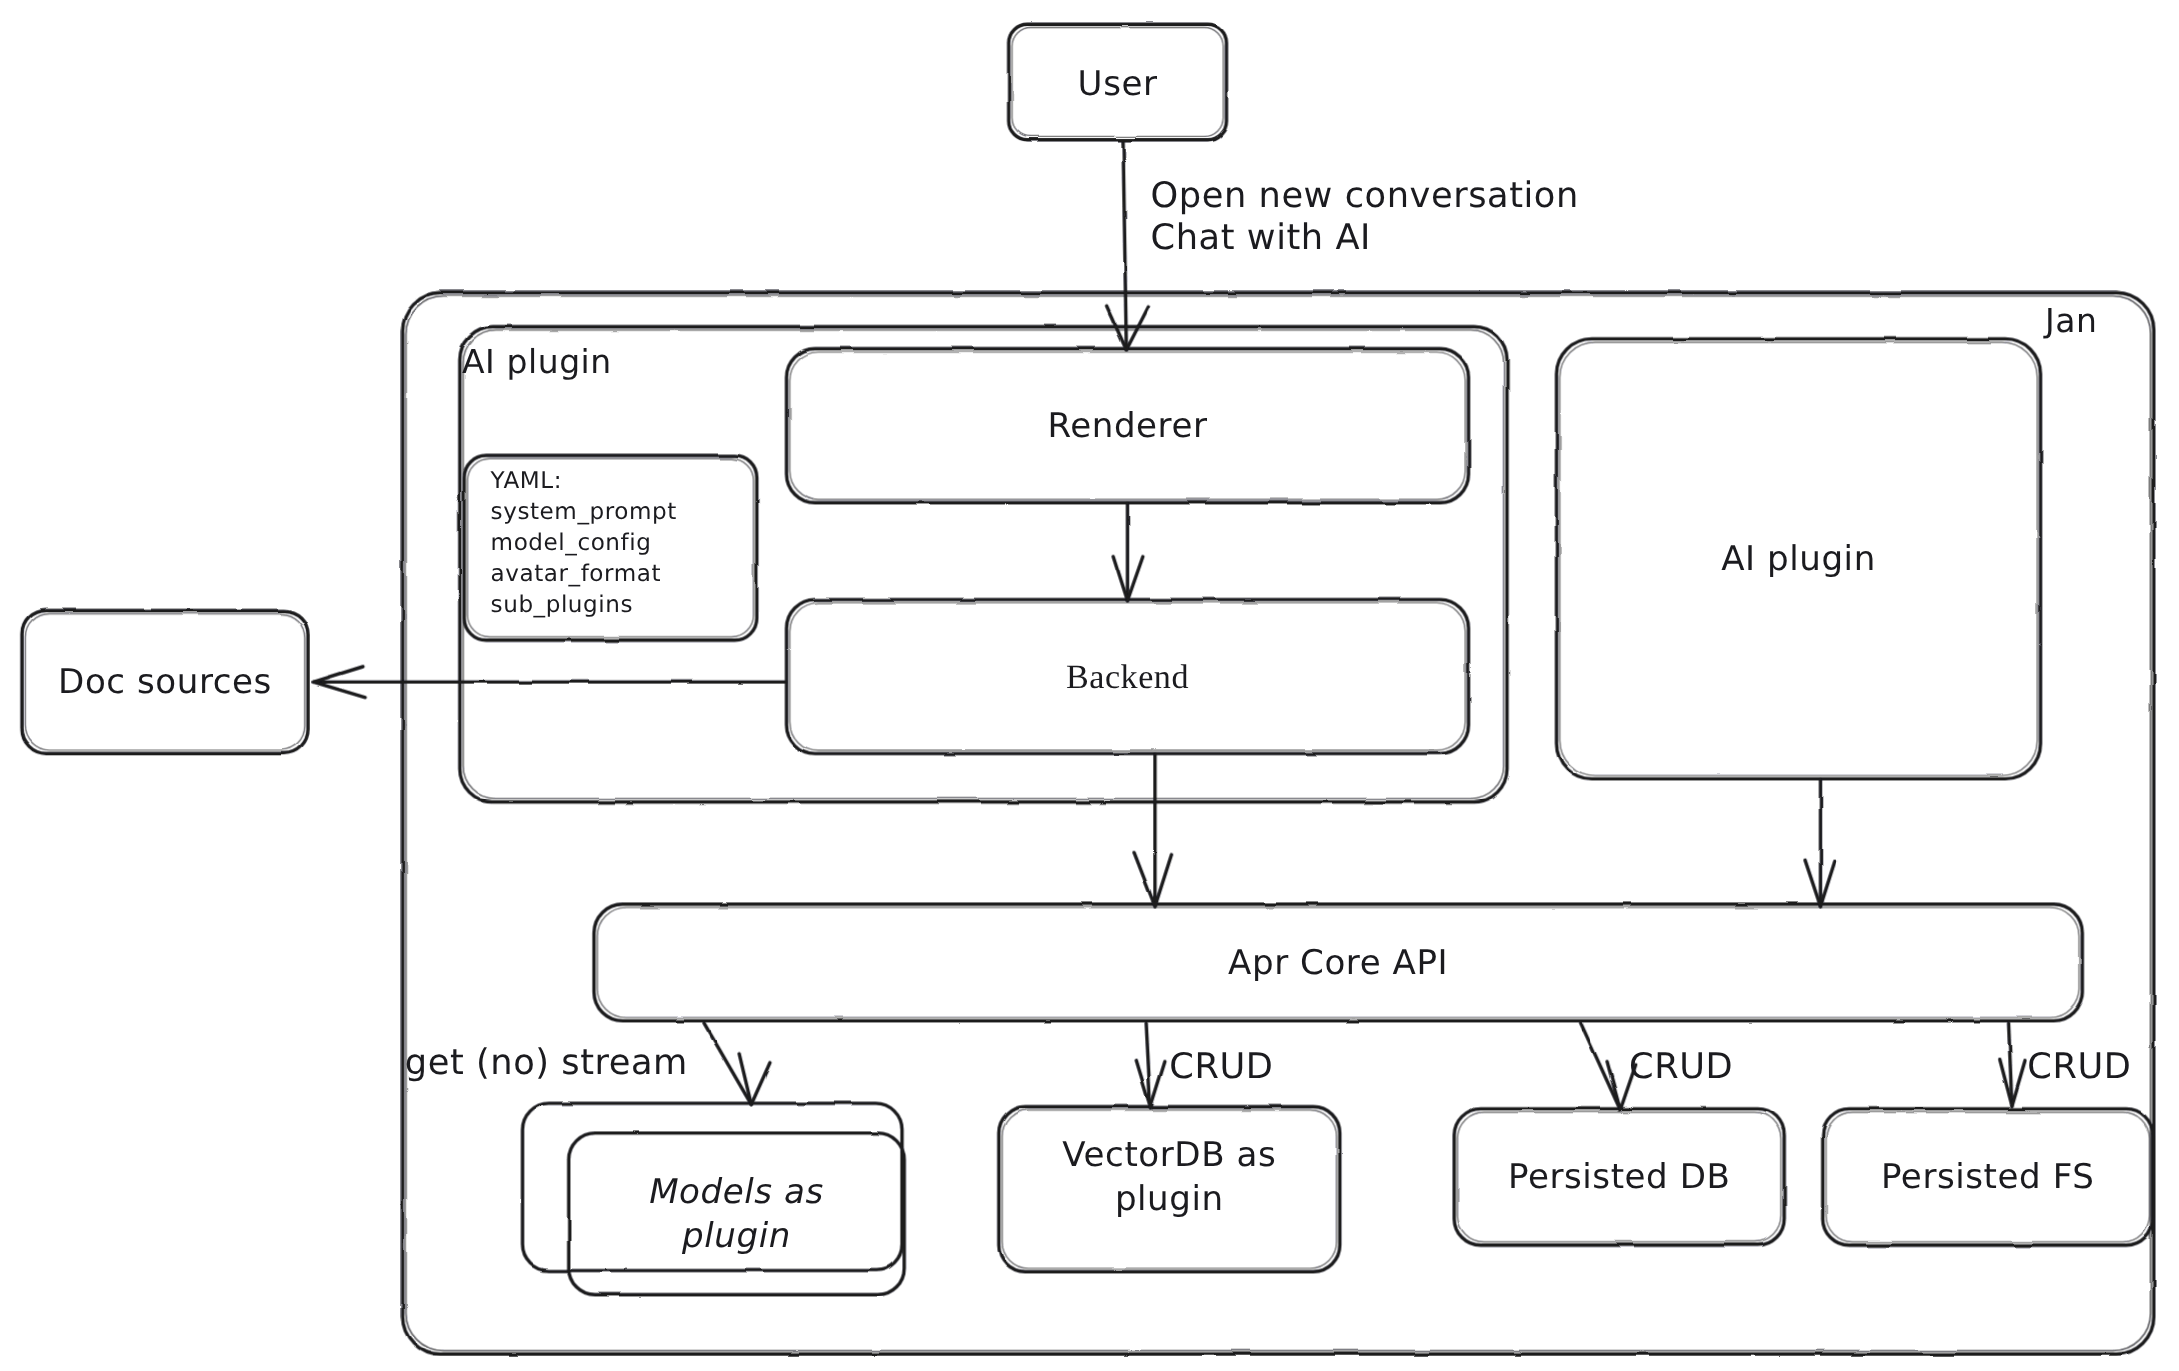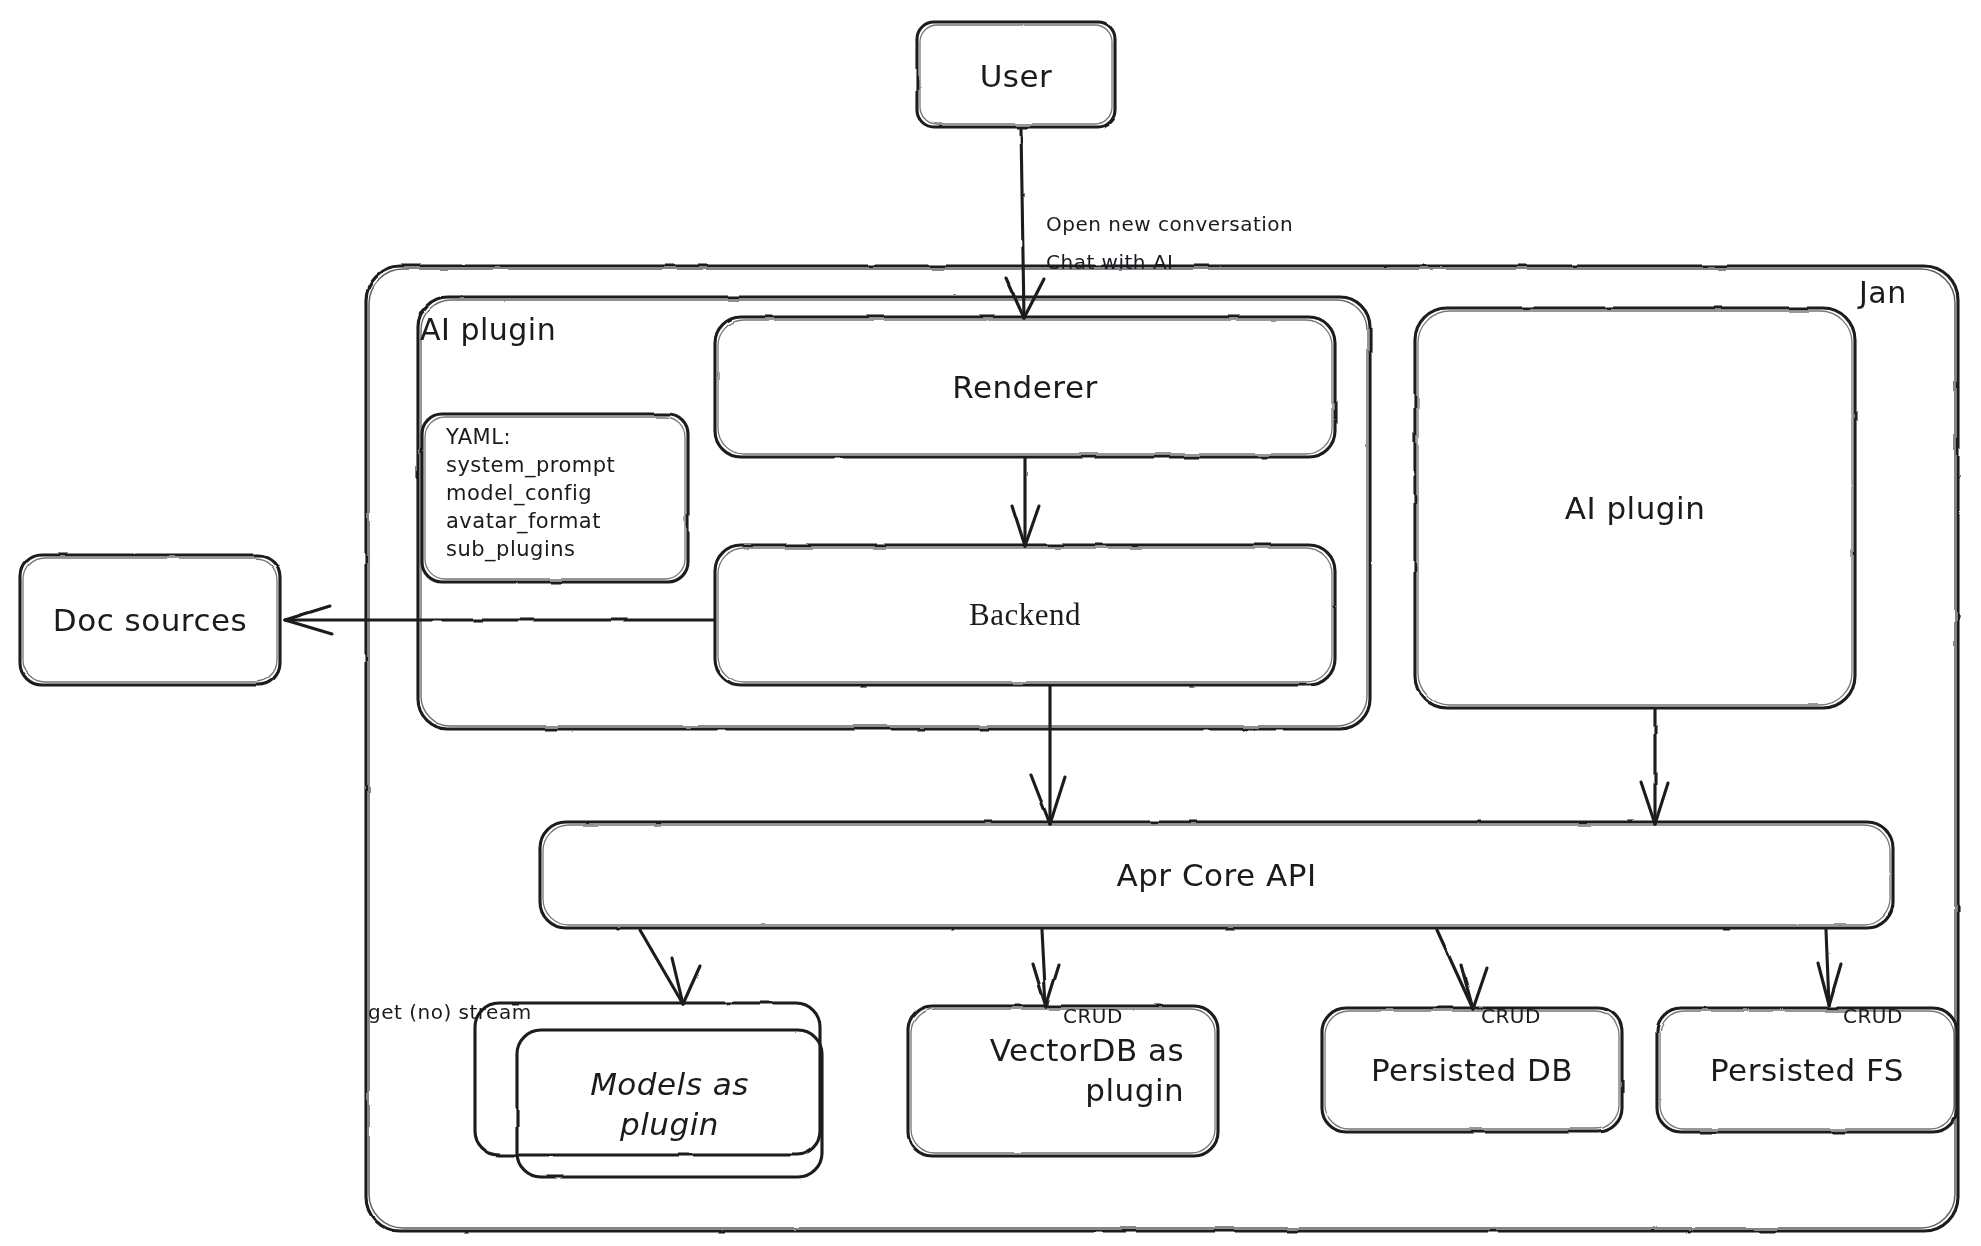--- a/index.html
+++ b/index.html
@@ -3,21 +3,21 @@
 <meta charset="utf-8">
 <style>
   html,body{margin:0;padding:0;background:#ffffff;}
   body{width:1981px;height:1246px;position:relative;overflow:hidden;
        font-family:"DejaVu Sans",sans-serif;}
   #stage{position:absolute;inset:0;width:1981px;height:1246px;}
   svg#sketch{position:absolute;left:0;top:0;width:1981px;height:1246px;}
   .lbl{position:absolute;color:#1b1b1f;white-space:pre;pointer-events:none;
        font-family:"DejaVu Sans",sans-serif;letter-spacing:.5px;}
   .node-text{font-size:31px;line-height:40px;text-align:center;}
-  .edge-text{font-size:20px;line-height:38px;margin-top:47px;}
+  .edge-text{font-size:32px;line-height:38px;}
   .group-text{font-size:30px;}
   .yaml-text{font-size:21px;line-height:26px;}
   .ctr{display:flex;align-items:center;justify-content:center;text-align:center;}
 </style>
 </head>
 <body>
 
 <div id="stage">
 
   <svg id="sketch" viewBox="0 0 1981 1246">
@@ -118,21 +118,21 @@
   <div class="lbl node-text ctr" style="left:715px;top:545px;width:620px;height:140px;font-family:Liberation Serif, serif;">Backend</div>
 
   <div class="lbl node-text ctr" style="left:1415px;top:308px;width:440px;height:400px;">AI plugin</div>
 
   <div class="lbl node-text ctr" style="left:20px;top:555px;width:260px;height:130px;">Doc sources</div>
 
   <div class="lbl node-text ctr" style="left:540px;top:822px;width:1353px;height:106px;">Apr Core API</div>
 
   <div class="lbl node-text ctr" style="left:517px;top:1030px;width:305px;height:147px;font-style:italic;">Models as<br>plugin</div>
 
-  <div class="lbl node-text ctr" style="left:932px;top:1006px;width:310px;height:128px;text-align:right;">VectorDB as<br>plugin</div>
+  <div class="lbl node-text ctr" style="left:908px;top:1006px;width:310px;height:128px;">VectorDB as<br>plugin</div>
 
   <div class="lbl node-text ctr" style="left:1657px;top:1008px;width:300px;height:124px;">Persisted FS</div>
 
   <div class="lbl node-text ctr" style="left:1322px;top:1008px;width:300px;height:124px;">Persisted DB</div>
 
   <div style="position:absolute;left:446px;top:424px;">
     <div class="lbl yaml-text" style="position:relative;left:0;top:0;">YAML:</div>
     <div class="lbl yaml-text" style="position:relative;left:0;top:2px;">system_prompt</div>
     <div class="lbl yaml-text" style="position:relative;left:0;top:4px;">model_config</div>
     <div class="lbl yaml-text" style="position:relative;left:0;top:6px;">avatar_format</div>

